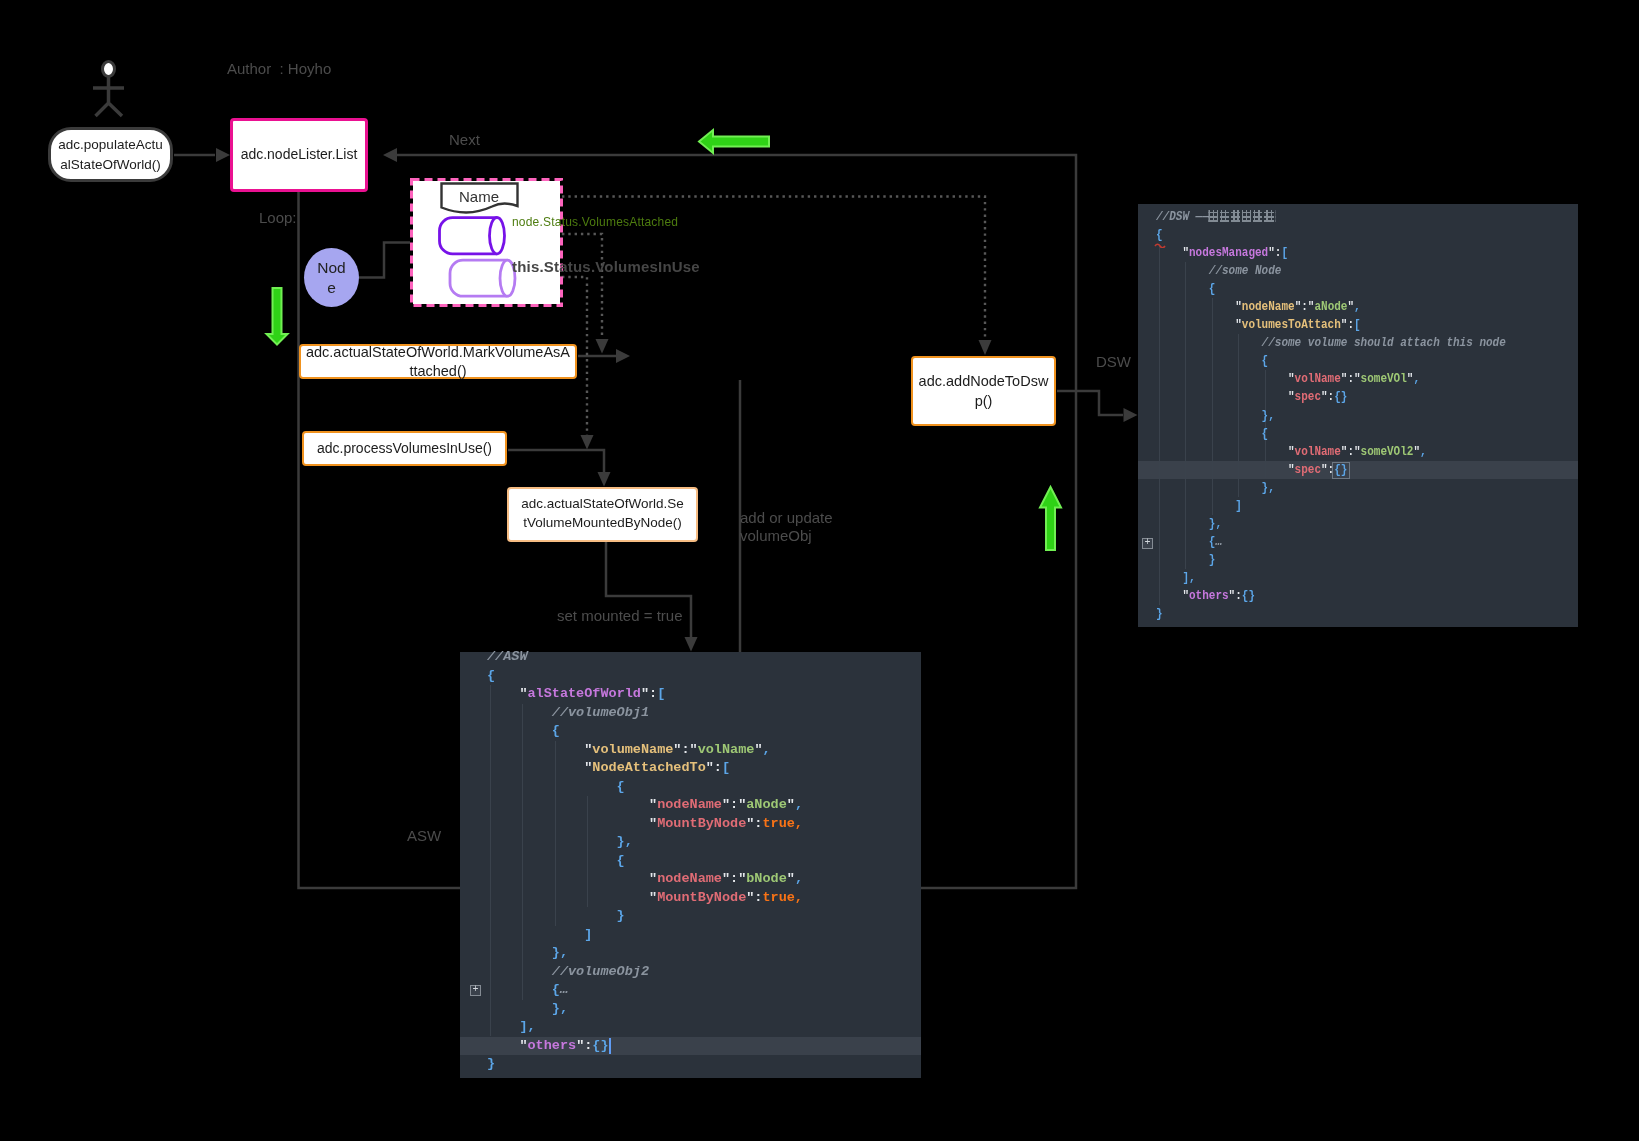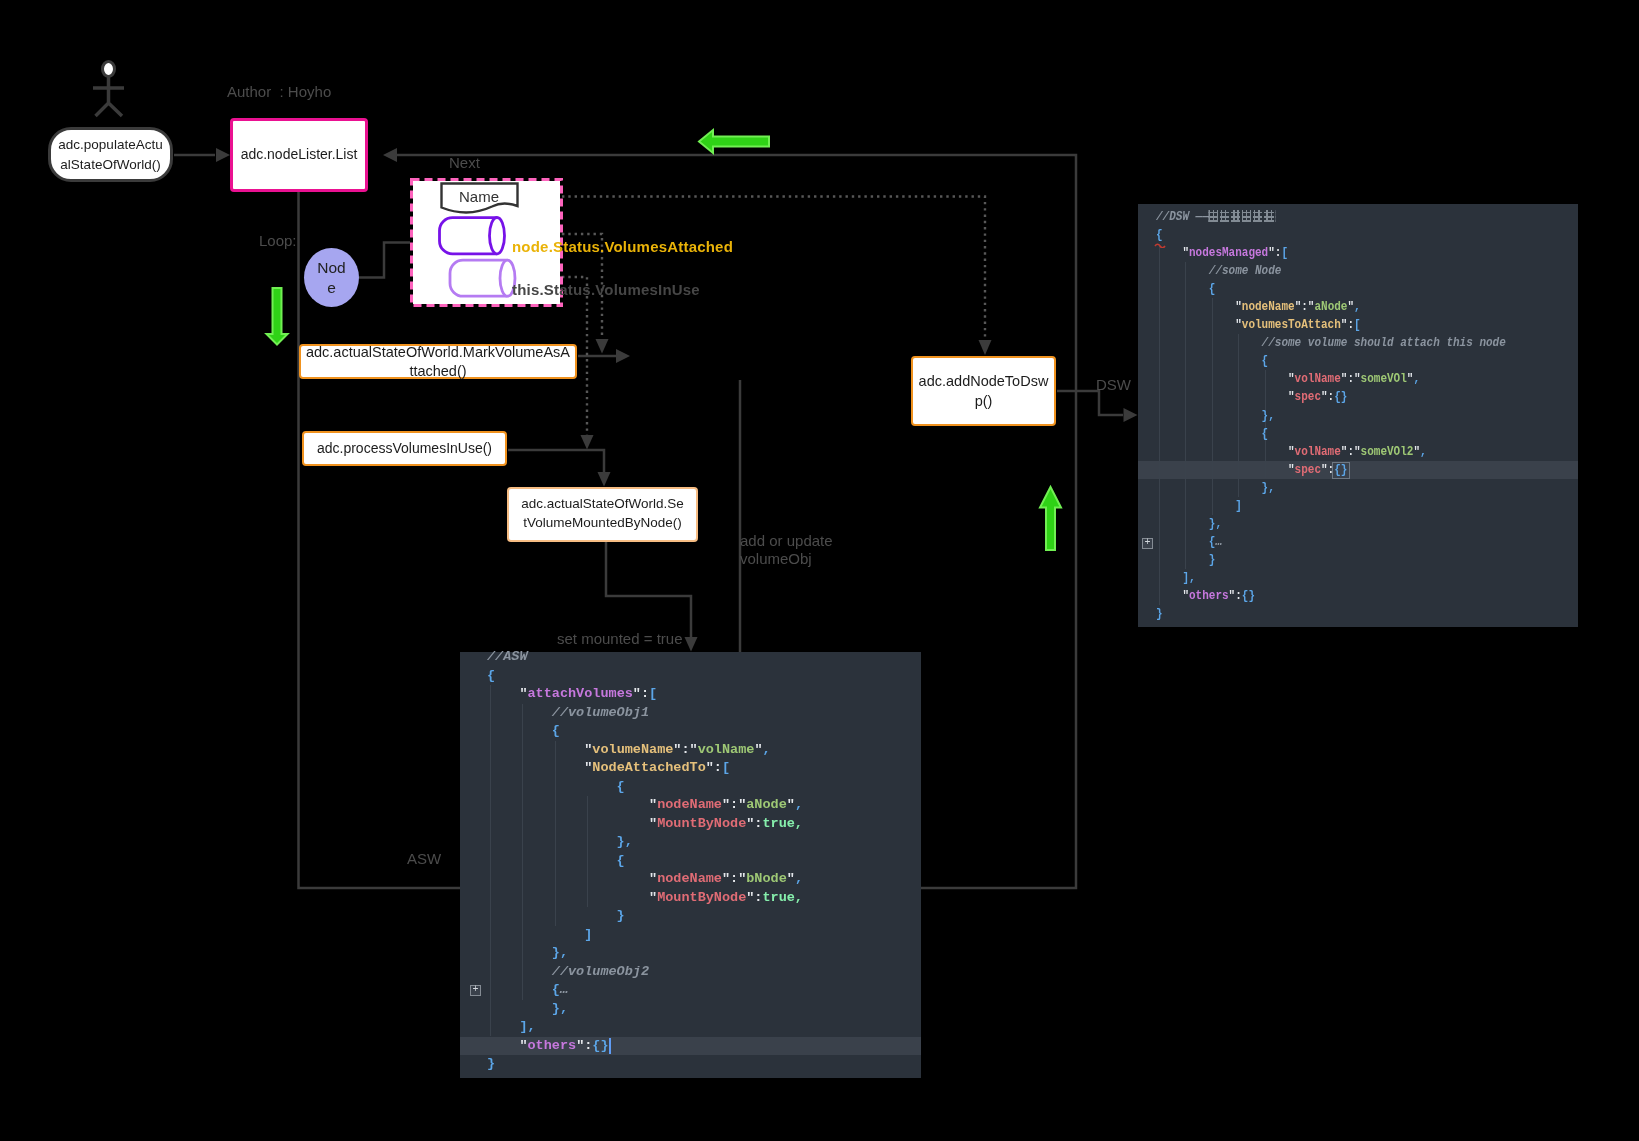--- a/index.html
+++ b/index.html
@@ -1,22 +1,22 @@
 <!DOCTYPE html>
 <html><head><meta charset="utf-8"><style>
 html,body{margin:0;padding:0;background:#000;}
 #c{position:relative;width:1639px;height:1141px;background:#000;font-family:"Liberation Sans",sans-serif;overflow:hidden;}
 #c svg.base{position:absolute;left:0;top:0;}
-.lbl{position:absolute;color:#4c4c4c;font-size:15px;white-space:pre;margin-top:23px;}
+.lbl{position:absolute;color:#4c4c4c;font-size:15px;white-space:pre;}
 .box{position:absolute;background:#fff;color:#1c1c1c;display:flex;align-items:center;justify-content:center;text-align:center;border-radius:4px;line-height:1.25;}
 .code{position:absolute;background:#2b323b;font-family:"Liberation Mono",monospace;color:#e4e7eb;font-weight:bold;}
 .ln{white-space:pre;position:relative;}
 .abs{position:absolute;}
 .w{color:#e4e7eb}.pu{color:#5ca6e8}.k1{color:#c678dd}.k2{color:#e5c07b}.k3{color:#e06c75}
-.v{color:#9ec875}.o{color:#86efac}.cm{color:#8b949f;font-style:italic}
+.v{color:#9ec875}.o{color:#f97316}.cm{color:#8b949f;font-style:italic}
 .guide{position:absolute;width:1px;background:#3a424c;}
 .fold{position:absolute;width:9px;height:9px;border:1px solid #848b93;background:#3a414b;color:#d3d8dd;font-size:10px;line-height:8px;text-align:center;font-family:"Liberation Mono",monospace;font-weight:normal;}
 .cjk{display:inline-block;width:79px;height:12px;vertical-align:-2px;background:
  repeating-linear-gradient(90deg,rgba(43,50,59,0) 0 11.2px,#2b323b 11.2px 13.17px),
  repeating-linear-gradient(90deg,#99a2ac 0 1.6px,rgba(0,0,0,0) 1.6px 4.9px),
  repeating-linear-gradient(0deg,#99a2ac 0 1.6px,rgba(0,0,0,0) 1.6px 4.4px);
  opacity:.8;}
 </style></head><body>
 <div id="c">
 <svg class="base" width="1639" height="1141" viewBox="0 0 1639 1141">
@@ -71,21 +71,21 @@
   <ellipse cx="507.5" cy="278.2" rx="7.5" ry="18" fill="#fff" stroke="#b57bf2" stroke-width="2.8"></ellipse>
 
   <polygon points="699,141.5 713,130 713,136.5 769,136.5 769,146.5 713,146.5 713,153" fill="#2fd216" stroke="#71ef53" stroke-width="2" stroke-linejoin="miter"></polygon>
   <polygon points="277,344.5 266.5,334 272.5,334 272.5,288 281.5,288 281.5,334 287.5,334" fill="#2fd216" stroke="#71ef53" stroke-width="2" stroke-linejoin="miter"></polygon>
   <polygon points="1050.5,487 1061,507.5 1055,507.5 1055,550 1046,550 1046,507.5 1040,507.5" fill="#2fd216" stroke="#71ef53" stroke-width="2" stroke-linejoin="miter"></polygon>
 </svg>
 
 <div class="lbl" style="left:227px;top:60px;">Author  : Hoyho</div>
 <div class="lbl" style="left:449px;top:131px;">Next</div>
 <div class="lbl" style="left:259px;top:209px;">Loop:</div>
-<div class="lbl" style="left:512px;top:215px;font-weight:bold;font-size:15px;letter-spacing:0.2px;color:#eab308;">node.Status.VolumesAttached</div>
+<div class="lbl" style="left:512px;top:215px;font-weight:normal;font-size:12px;letter-spacing:0.2px;color:#4d7c0f;">node.Status.VolumesAttached</div>
 <div class="lbl" style="left:512px;top:258px;font-weight:bold;font-size:15px;letter-spacing:0.2px;color:#464646;">this.Status.VolumesInUse</div>
 <div class="lbl" style="left:1096px;top:353px;">DSW</div>
 <div class="lbl" style="left:740px;top:509px;width:140px;line-height:18px;">add or update<br>volumeObj</div>
 <div class="lbl" style="left:557px;top:607px;">set mounted = true</div>
 <div class="lbl" style="left:407px;top:827px;">ASW</div>
 
 <div class="box" style="left:48px;top:127px;width:119px;height:49px;border:3px solid #3b3b3b;border-radius:23px;font-size:13.5px;line-height:1.45;">adc.populateActu<br>alStateOfWorld()</div>
 <div class="box" style="left:230px;top:118px;width:132px;height:68px;border:3px solid #ea1191;border-radius:4px;font-size:14px;">adc.nodeLister.List</div>
 <div class="box" style="left:299px;top:337px;width:274px;height:31px;border:2.5px solid #f0921e;font-size:14.5px;margin-top:7px;">adc.actualStateOfWorld.MarkVolumeAsA<br>ttached()</div>
 <div class="box" style="left:302px;top:431px;width:201px;height:31px;border:2.5px solid #f0921e;font-size:14px;">adc.processVolumesInUse()</div>
@@ -136,21 +136,21 @@
   <div class="abs" style="left:0;top:384.5px;width:461px;height:18.5px;background:#3a414b;"></div>
   <div class="guide" style="left:30px;top:33px;height:351px;"></div>
   <div class="guide" style="left:62.4px;top:51.5px;height:296px;"></div>
   <div class="guide" style="left:94.8px;top:88.5px;height:185px;"></div>
   <div class="guide" style="left:127.2px;top:144px;height:111px;"></div>
   <div class="abs" style="left:148.5px;top:386px;width:2.5px;height:16px;background:#5f9cf5;"></div>
   <div class="fold" style="left:10px;top:333px;">+</div>
   <div class="abs" style="left:27px;top:-4px;">
     <div class="ln cm">//ASW</div>
     <div class="ln pu">{</div>
-    <div class="ln">    <span class="w">"</span><span class="k1">attachVolumes</span><span class="w">":</span><span class="pu">[</span></div>
+    <div class="ln">    <span class="w">"</span><span class="k1">alStateOfWorld</span><span class="w">":</span><span class="pu">[</span></div>
     <div class="ln cm">        //volumeObj1</div>
     <div class="ln pu">        {</div>
     <div class="ln">            <span class="w">"</span><span class="k2">volumeName</span><span class="w">":"</span><span class="v">volName</span><span class="w">"</span><span class="pu">,</span></div>
     <div class="ln">            <span class="w">"</span><span class="k2">NodeAttachedTo</span><span class="w">":</span><span class="pu">[</span></div>
     <div class="ln pu">                {</div>
     <div class="ln">                    <span class="w">"</span><span class="k3">nodeName</span><span class="w">":"</span><span class="v">aNode</span><span class="w">"</span><span class="pu">,</span></div>
     <div class="ln">                    <span class="w">"</span><span class="k3">MountByNode</span><span class="w">":</span><span class="o">true,</span></div>
     <div class="ln pu">                },</div>
     <div class="ln pu">                {</div>
     <div class="ln">                    <span class="w">"</span><span class="k3">nodeName</span><span class="w">":"</span><span class="v">bNode</span><span class="w">"</span><span class="pu">,</span></div>

